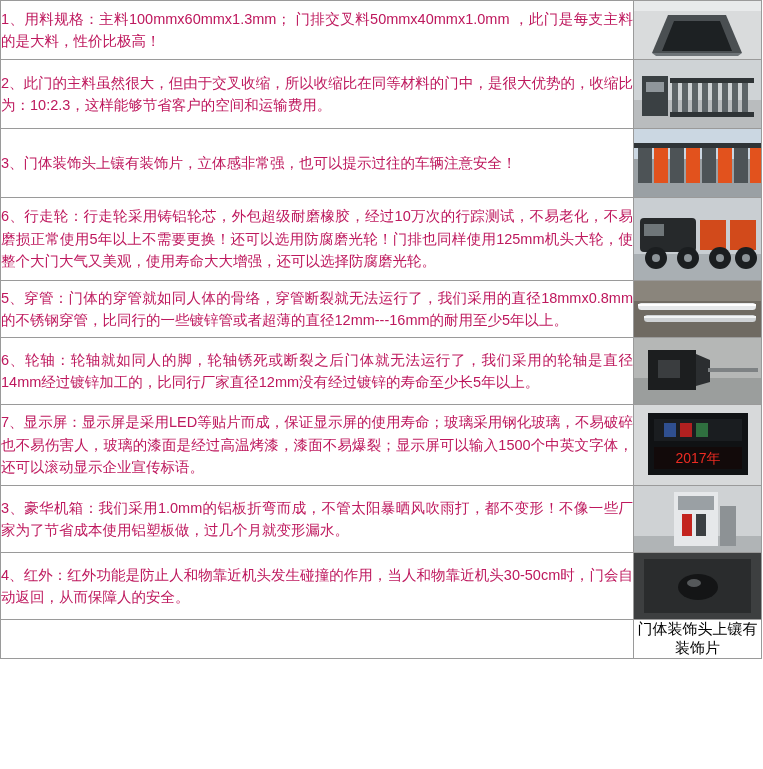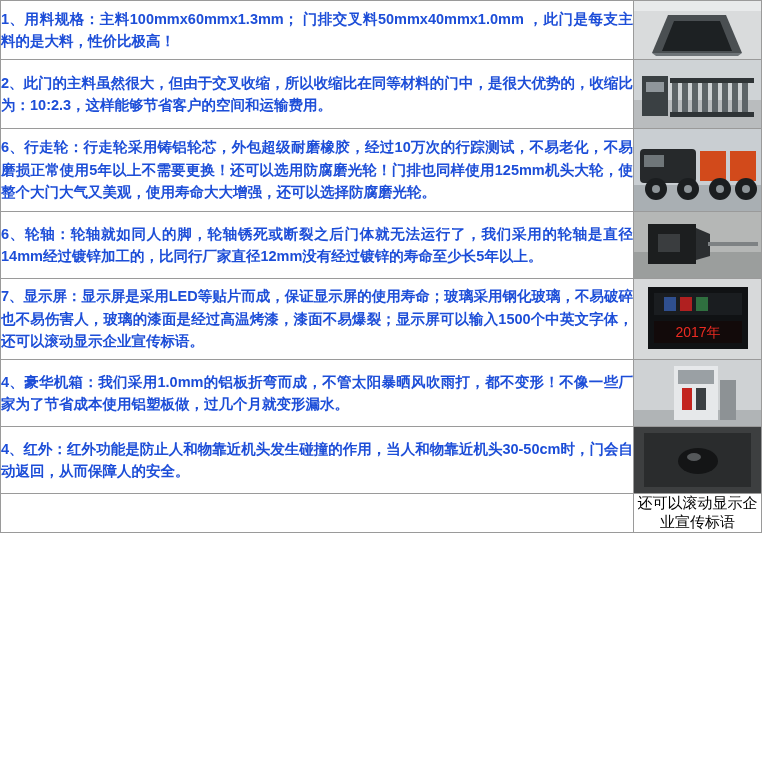--- a/index.html
+++ b/index.html
@@ -30,22 +30,21 @@
     border: 1px solid #9a9a9a;
     vertical-align: middle;
     padding: 0;
   }
   td.text-cell {
     width: 632px;
     padding: 6px 10px 6px 8px;
     font-size: 14.5px;
     line-height: 1.55;
     text-align: justify;
-    color: #1d4ed8;
-    font-weight: bold;
+    color: #be185d;
   }
   td.img-cell {
     width: 127px;
     padding: 0;
     text-align: center;
     vertical-align: middle;
     background: #ffffff;
   }
   .thumb {
     width: 127px;
@@ -108,20 +107,42 @@
                 <rect x="98" y="20" width="6" height="34"></rect>
                 <rect x="108" y="20" width="6" height="34"></rect>
               </g>
               <rect x="36" y="18" width="84" height="5" fill="#2f3437"></rect>
               <rect x="36" y="52" width="84" height="5" fill="#2f3437"></rect>
             </svg>
           </div>
         </td>
       </tr>
 
+      <tr>
+        <td class="text-cell">3、门体装饰头上镶有装饰片，立体感非常强，也可以提示过往的车辆注意安全！</td>
+        <td class="img-cell">
+          <div class="thumb" style="height:68px;">
+            <svg viewBox="0 0 127 68" preserveAspectRatio="none" aria-hidden="true">
+              <rect x="0" y="0" width="127" height="30" fill="#cbd7e2"></rect>
+              <rect x="0" y="30" width="127" height="38" fill="#9aa0a4"></rect>
+              <g>
+                <rect x="4" y="18" width="14" height="36" fill="#4d5356"></rect>
+                <rect x="20" y="18" width="14" height="36" fill="#e2521d"></rect>
+                <rect x="36" y="18" width="14" height="36" fill="#4d5356"></rect>
+                <rect x="52" y="18" width="14" height="36" fill="#e2521d"></rect>
+                <rect x="68" y="18" width="14" height="36" fill="#4d5356"></rect>
+                <rect x="84" y="18" width="14" height="36" fill="#e2521d"></rect>
+                <rect x="100" y="18" width="14" height="36" fill="#4d5356"></rect>
+                <rect x="116" y="18" width="11" height="36" fill="#e2521d"></rect>
+              </g>
+              <rect x="0" y="14" width="127" height="5" fill="#2f3437"></rect>
+            </svg>
+          </div>
+        </td>
+      </tr>
 
       <tr>
         <td class="text-cell">6、行走轮：行走轮采用铸铝轮芯，外包超级耐磨橡胶，经过10万次的行踪测试，不易老化，不易磨损正常使用5年以上不需要更换！还可以选用防腐磨光轮！门排也同样使用125mm机头大轮，使整个大门大气又美观，使用寿命大大增强，还可以选择防腐磨光轮。</td>
         <td class="img-cell">
           <div class="thumb" style="height:82px;">
             <svg viewBox="0 0 127 82" preserveAspectRatio="none" aria-hidden="true">
               <rect x="0" y="0" width="127" height="82" fill="#c9ced2"></rect>
               <rect x="0" y="56" width="127" height="26" fill="#a9afb3"></rect>
               <rect x="6" y="20" width="56" height="34" rx="4" fill="#26292b"></rect>
               <rect x="10" y="26" width="20" height="12" fill="#6f7679"></rect>
@@ -133,20 +154,35 @@
               <circle cx="54" cy="60" r="4" fill="#8d9498"></circle>
               <circle cx="86" cy="60" r="11" fill="#1b1e20"></circle>
               <circle cx="86" cy="60" r="4" fill="#8d9498"></circle>
               <circle cx="112" cy="60" r="11" fill="#1b1e20"></circle>
               <circle cx="112" cy="60" r="4" fill="#8d9498"></circle>
             </svg>
           </div>
         </td>
       </tr>
 
+      <tr>
+        <td class="text-cell">5、穿管：门体的穿管就如同人体的骨络，穿管断裂就无法运行了，我们采用的直径18mmx0.8mm的不锈钢穿管，比同行的一些镀锌管或者超薄的直径12mm---16mm的耐用至少5年以上。</td>
+        <td class="img-cell">
+          <div class="thumb" style="height:56px;">
+            <svg viewBox="0 0 127 56" preserveAspectRatio="none" aria-hidden="true">
+              <rect x="0" y="0" width="127" height="56" fill="#6f6a62"></rect>
+              <rect x="0" y="0" width="127" height="20" fill="#8a857c"></rect>
+              <rect x="4" y="22" width="118" height="7" rx="3.5" fill="#e6e8ea"></rect>
+              <rect x="4" y="23" width="118" height="2" fill="#ffffff"></rect>
+              <rect x="10" y="34" width="112" height="7" rx="3.5" fill="#cfd2d5"></rect>
+              <rect x="10" y="35" width="112" height="2" fill="#f2f4f5"></rect>
+            </svg>
+          </div>
+        </td>
+      </tr>
 
       <tr>
         <td class="text-cell">6、轮轴：轮轴就如同人的脚，轮轴锈死或断裂之后门体就无法运行了，我们采用的轮轴是直径14mm经过镀锌加工的，比同行厂家直径12mm没有经过镀锌的寿命至少长5年以上。</td>
         <td class="img-cell">
           <div class="thumb" style="height:66px;">
             <svg viewBox="0 0 127 66" preserveAspectRatio="none" aria-hidden="true">
               <rect x="0" y="0" width="127" height="66" fill="#b5b7b6"></rect>
               <rect x="0" y="40" width="127" height="26" fill="#9b9e9d"></rect>
               <polygon points="14,12 62,12 62,52 14,52" fill="#1c1e1f"></polygon>
               <polygon points="62,16 76,22 76,44 62,48" fill="#2b2e30"></polygon>
@@ -170,21 +206,21 @@
               <rect x="62" y="18" width="12" height="14" fill="#2f6f3f"></rect>
               <rect x="20" y="42" width="88" height="22" fill="#120a0a"></rect>
               <text x="64" y="58" font-family="'Liberation Sans', sans-serif" font-size="14" fill="#ec2b22" text-anchor="middle">2017年</text>
             </svg>
           </div>
         </td>
       </tr>
 
 
       <tr>
-        <td class="text-cell">4、豪华机箱：我们采用1.0mm的铝板折弯而成，不管太阳暴晒风吹雨打，都不变形！不像一些厂家为了节省成本使用铝塑板做，过几个月就变形漏水。</td>
+        <td class="text-cell">3、豪华机箱：我们采用1.0mm的铝板折弯而成，不管太阳暴晒风吹雨打，都不变形！不像一些厂家为了节省成本使用铝塑板做，过几个月就变形漏水。</td>
         <td class="img-cell">
           <div class="thumb" style="height:66px;">
             <svg viewBox="0 0 127 66" preserveAspectRatio="none" aria-hidden="true">
               <rect x="0" y="0" width="127" height="66" fill="#cfd2d4"></rect>
               <rect x="0" y="50" width="127" height="16" fill="#b0b4b6"></rect>
               <rect x="40" y="6" width="44" height="54" fill="#e6e8ea"></rect>
               <rect x="44" y="10" width="36" height="14" fill="#9aa0a4"></rect>
               <rect x="48" y="28" width="10" height="22" fill="#c3231e"></rect>
               <rect x="62" y="28" width="10" height="22" fill="#3b3f42"></rect>
               <rect x="86" y="20" width="16" height="40" fill="#8d9295"></rect>
@@ -202,20 +238,20 @@
               <rect x="10" y="6" width="107" height="54" fill="#2a2c2d"></rect>
               <ellipse cx="64" cy="34" rx="20" ry="13" fill="#141516"></ellipse>
               <ellipse cx="60" cy="30" rx="7" ry="4" fill="#55585a"></ellipse>
             </svg>
           </div>
         </td>
       </tr>
 
       <tr class="row-foot">
         <td class="foot-left"></td>
-        <td class="foot-mid">还可以滚动显示企业宣传标语</td>
+        <td class="foot-mid">门体装饰头上镶有装饰片</td>
         <td class="foot-left"></td>
       </tr>
 
     </tbody>
   </table>
 
 </div>
 
 </body></html>

